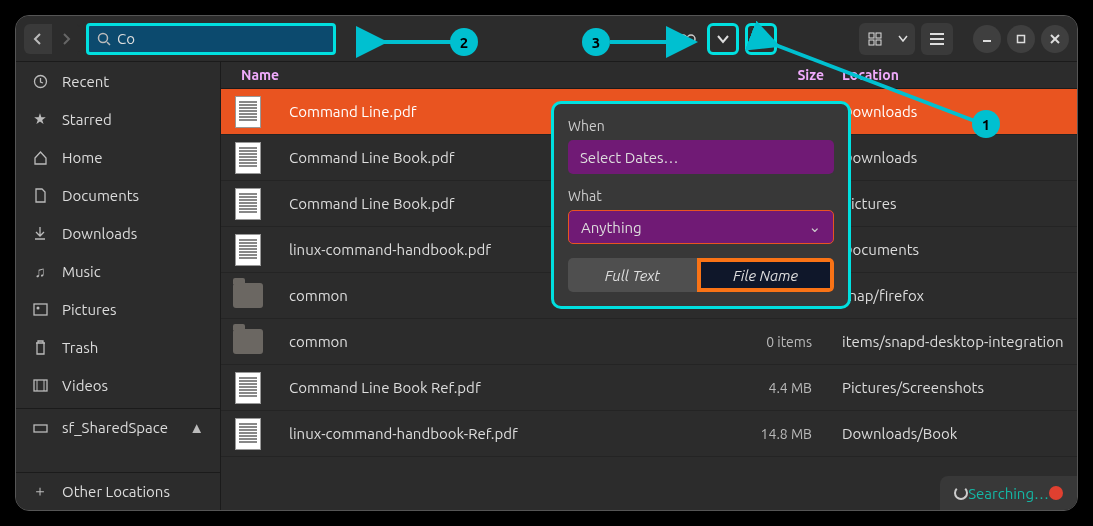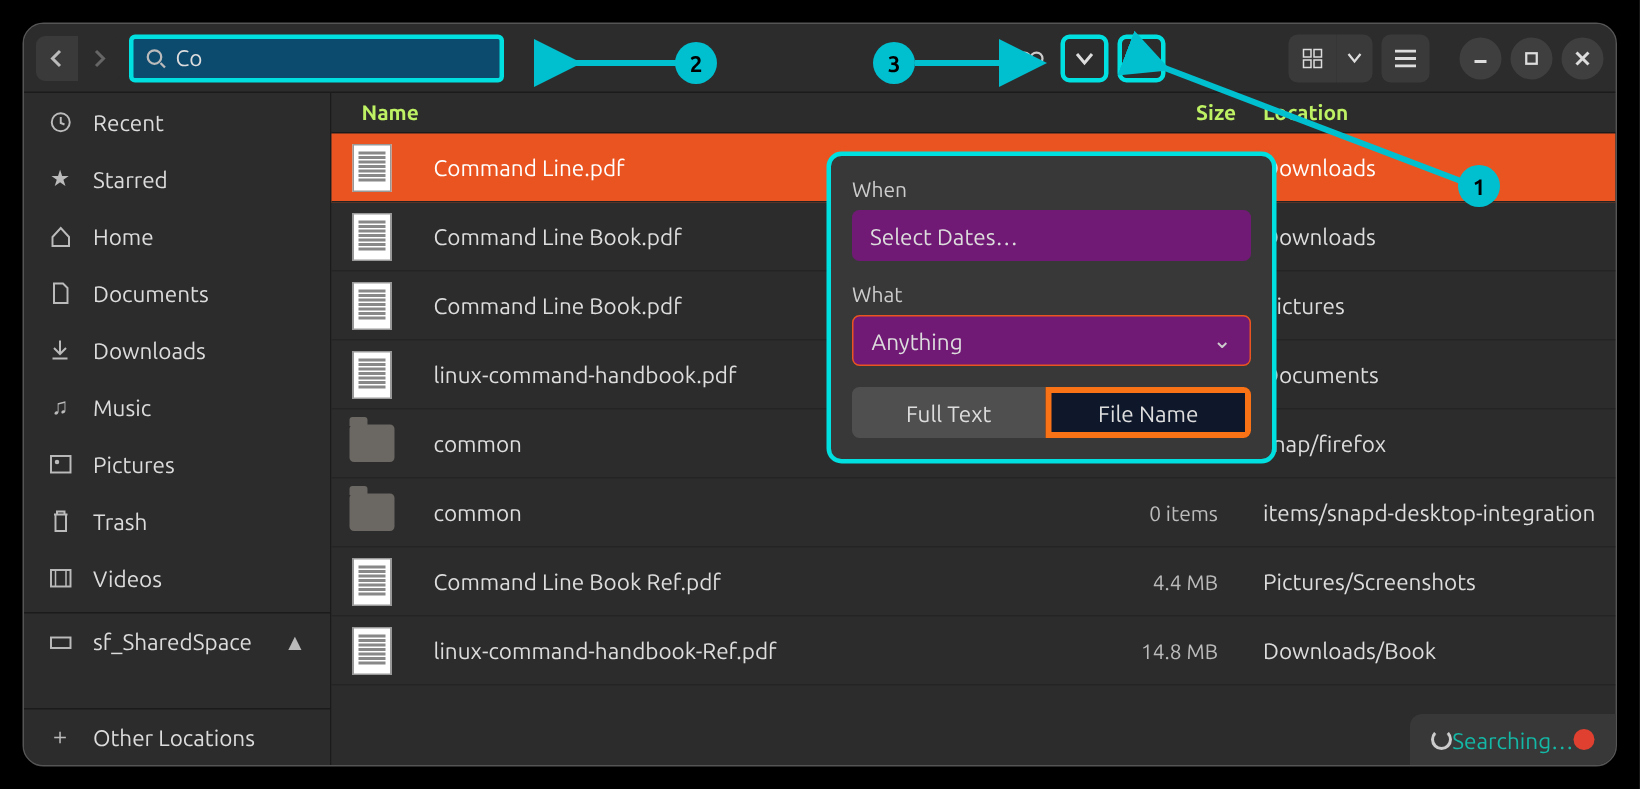--- a/index.html
+++ b/index.html
@@ -22,21 +22,21 @@
   
   .body { display:flex; height:calc(100% - 46px); }
   .sidebar { width:205px; background:#2c2c2c; border-right:1px solid #1b1b1b; display:flex; flex-direction:column; }
   .sidebar .item { display:flex; align-items:center; gap:14px; height:38px; padding:0 16px; color:#dcdcdc; font-size:15px; }
   .sidebar .item .ic { width:16px; height:16px; display:flex; align-items:center; justify-content:center; color:#bbb; }
   .sidebar .item.sf { border-top:1px solid #1b1b1b; margin-top:4px;}
   .sidebar .item.other{ border-top:1px solid #1b1b1b; margin-top:auto;}
   .sidebar .eject{margin-left:auto;color:#bbb;}
   
   .main { flex:1; position:relative; background:#2c2c2c; }
-  .colhdr { display:flex; height:27px; align-items:center; color:#bef264; font-size:14px; font-weight:600; padding-left:20px; border-bottom:1px solid #1b1b1b;}
+  .colhdr { display:flex; height:27px; align-items:center; color:#f0abfc; font-size:14px; font-weight:600; padding-left:20px; border-bottom:1px solid #1b1b1b;}
   .colhdr .c-name{flex:1;}
   .colhdr .c-size{width:95px; text-align:right; padding-right:18px;}
   .colhdr .c-loc{width:235px;}
   .row { display:flex; height:46px; align-items:center; padding-left:12px; border-bottom:1px solid #242424;gap:12px;}
   .row.sel{ background:#e95420; color:#fff;}
   .row .thumb{ width:30px; height:36px; margin-right:14px; display:flex; align-items:center; justify-content:center;}
   .pdfthumb{ width:26px; height:32px; background:#fff; border:1px solid #999; position:relative;}
   .pdfthumb::before{content:"";position:absolute;left:3px;top:4px;width:18px;height:2px;background:#888;box-shadow:0 3px 0 #888,0 6px 0 #888,0 9px 0 #888,0 12px 0 #888,0 15px 0 #888,0 18px 0 #888;}
   .folderthumb{ width:30px; height:25px; background:#6b6762; border-radius:3px; position:relative;}
   .folderthumb::before{content:"";position:absolute;left:0;top:-5px;width:12px;height:6px;background:#6b6762;border-radius:2px 2px 0 0;}
@@ -47,21 +47,21 @@
   
   .status{ position:absolute; right:0; bottom:0; height:34px; background:#383838; display:flex; align-items:center; padding:0 14px; border-top-left-radius:8px; color:#14b8a6; font-size:15px;}
   .spinner{width:14px;height:14px;border:2px solid #ccc; border-top-color:transparent; border-radius:50%;}
   .reddot{width:14px;height:14px;border-radius:50%; background:#e04030;}
   
   .popover{ position:absolute; left:535px; top:85px; width:300px; background:#383838; border:3px solid #00e0e0; border-radius:10px; padding:14px; }
   .popover .lbl{ color:#ccc; font-size:14px; margin-bottom:6px;}
   .popover .field{ height:34px; background:#701a75; border-radius:5px; display:flex; align-items:center; padding:0 12px; color:#ddd; font-size:15px; margin-bottom:14px;}
   .popover .field.sel{ border:1px solid #e95420;}
   .popover .field .chev{margin-left:auto; color:#ccc;}
-  .seg{ display:flex; height:34px; border-radius:5px; overflow:hidden;}
+  .seg{ display:flex; height:34px; border-radius:5px; overflow:hidden;font-style:italic;}
   .seg .opt{ flex:1; display:flex; align-items:center; justify-content:center; font-size:15px;}
   .seg .opt.active{ background:#4f4f4f;}
   .seg .opt.inactive{ background:#0f172a; border:4px solid #f97316;}
   
   .annot{position:absolute; z-index:50;}
   .bubble{ width:28px; height:28px; border-radius:50%; background:#00c0d0; color:#000; font-weight:bold; display:flex; align-items:center; justify-content:center; font-size:15px; position:absolute;}
   svg.arrow{position:absolute; overflow:visible;}
 </style>
 </head>
 <body>

